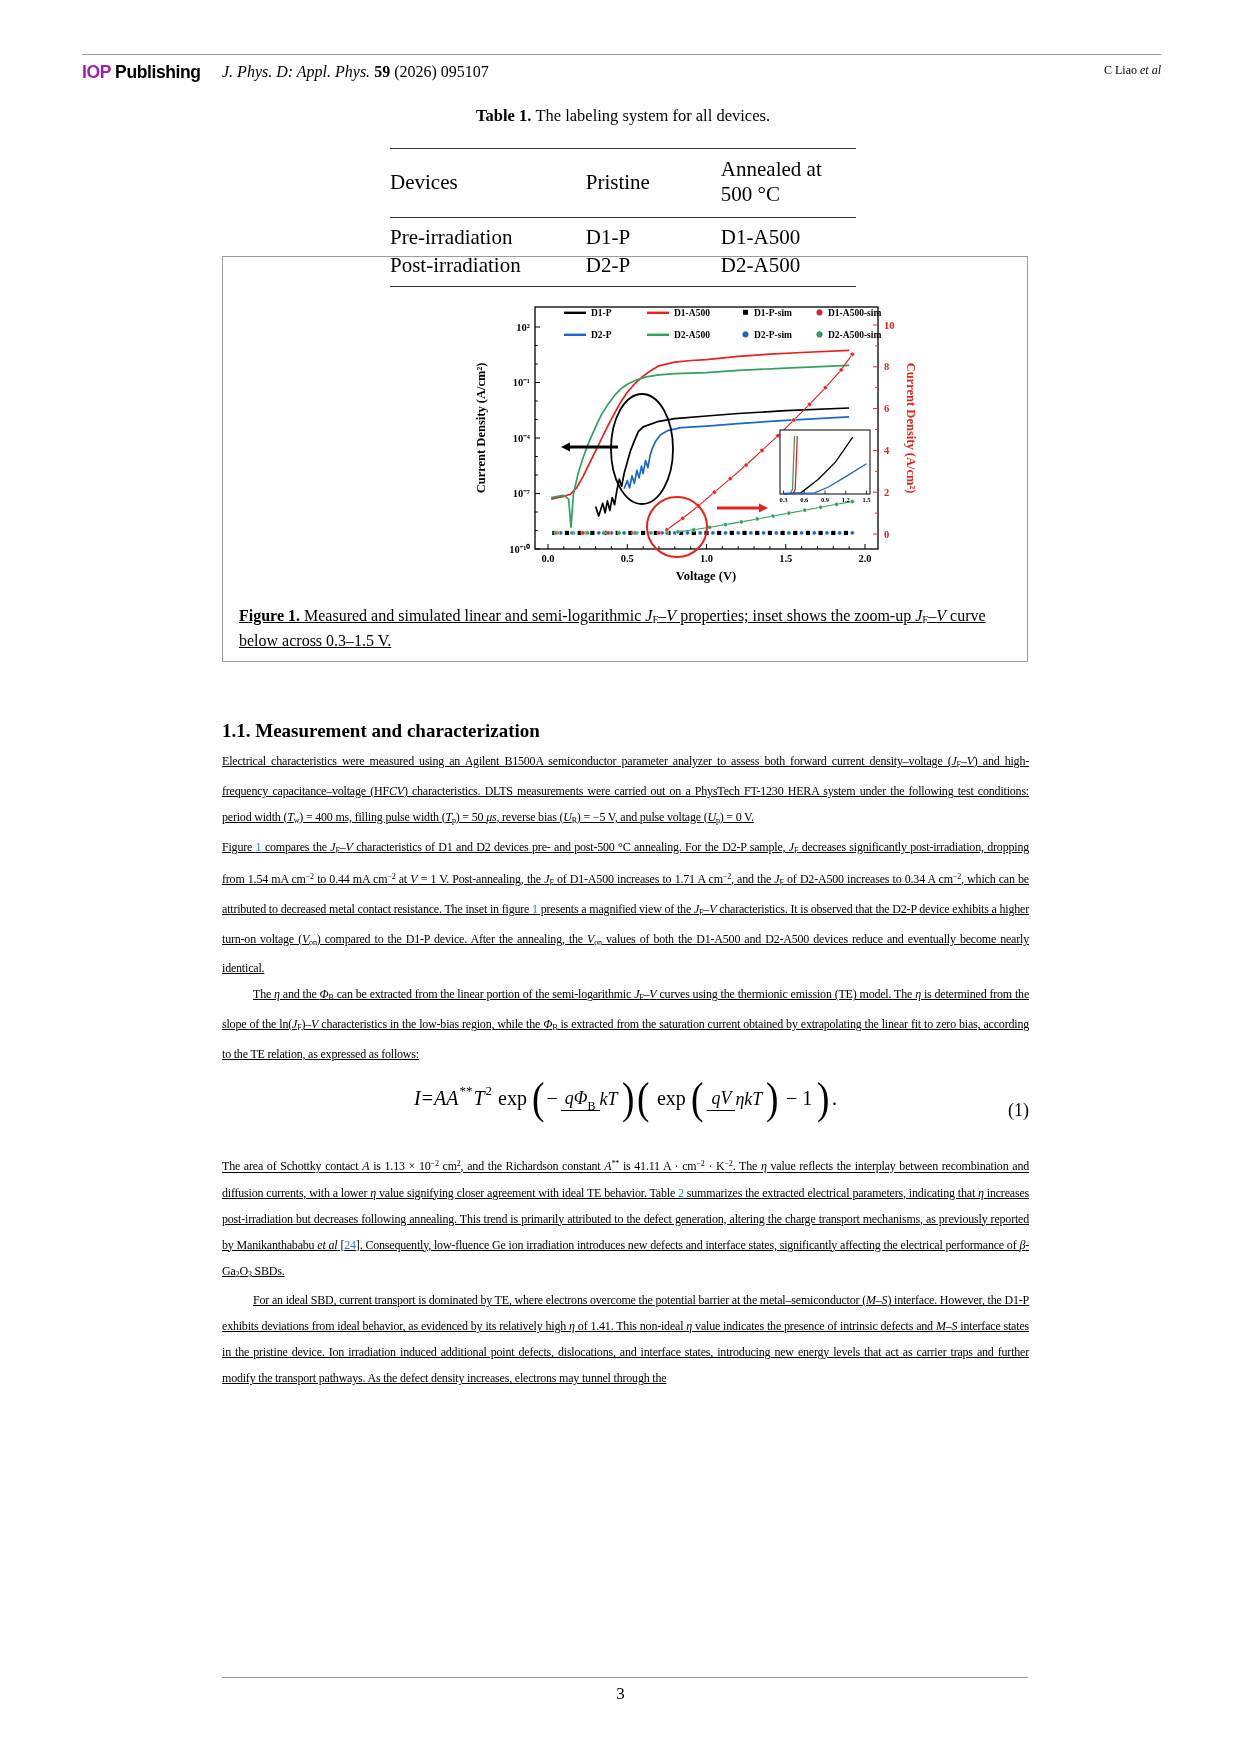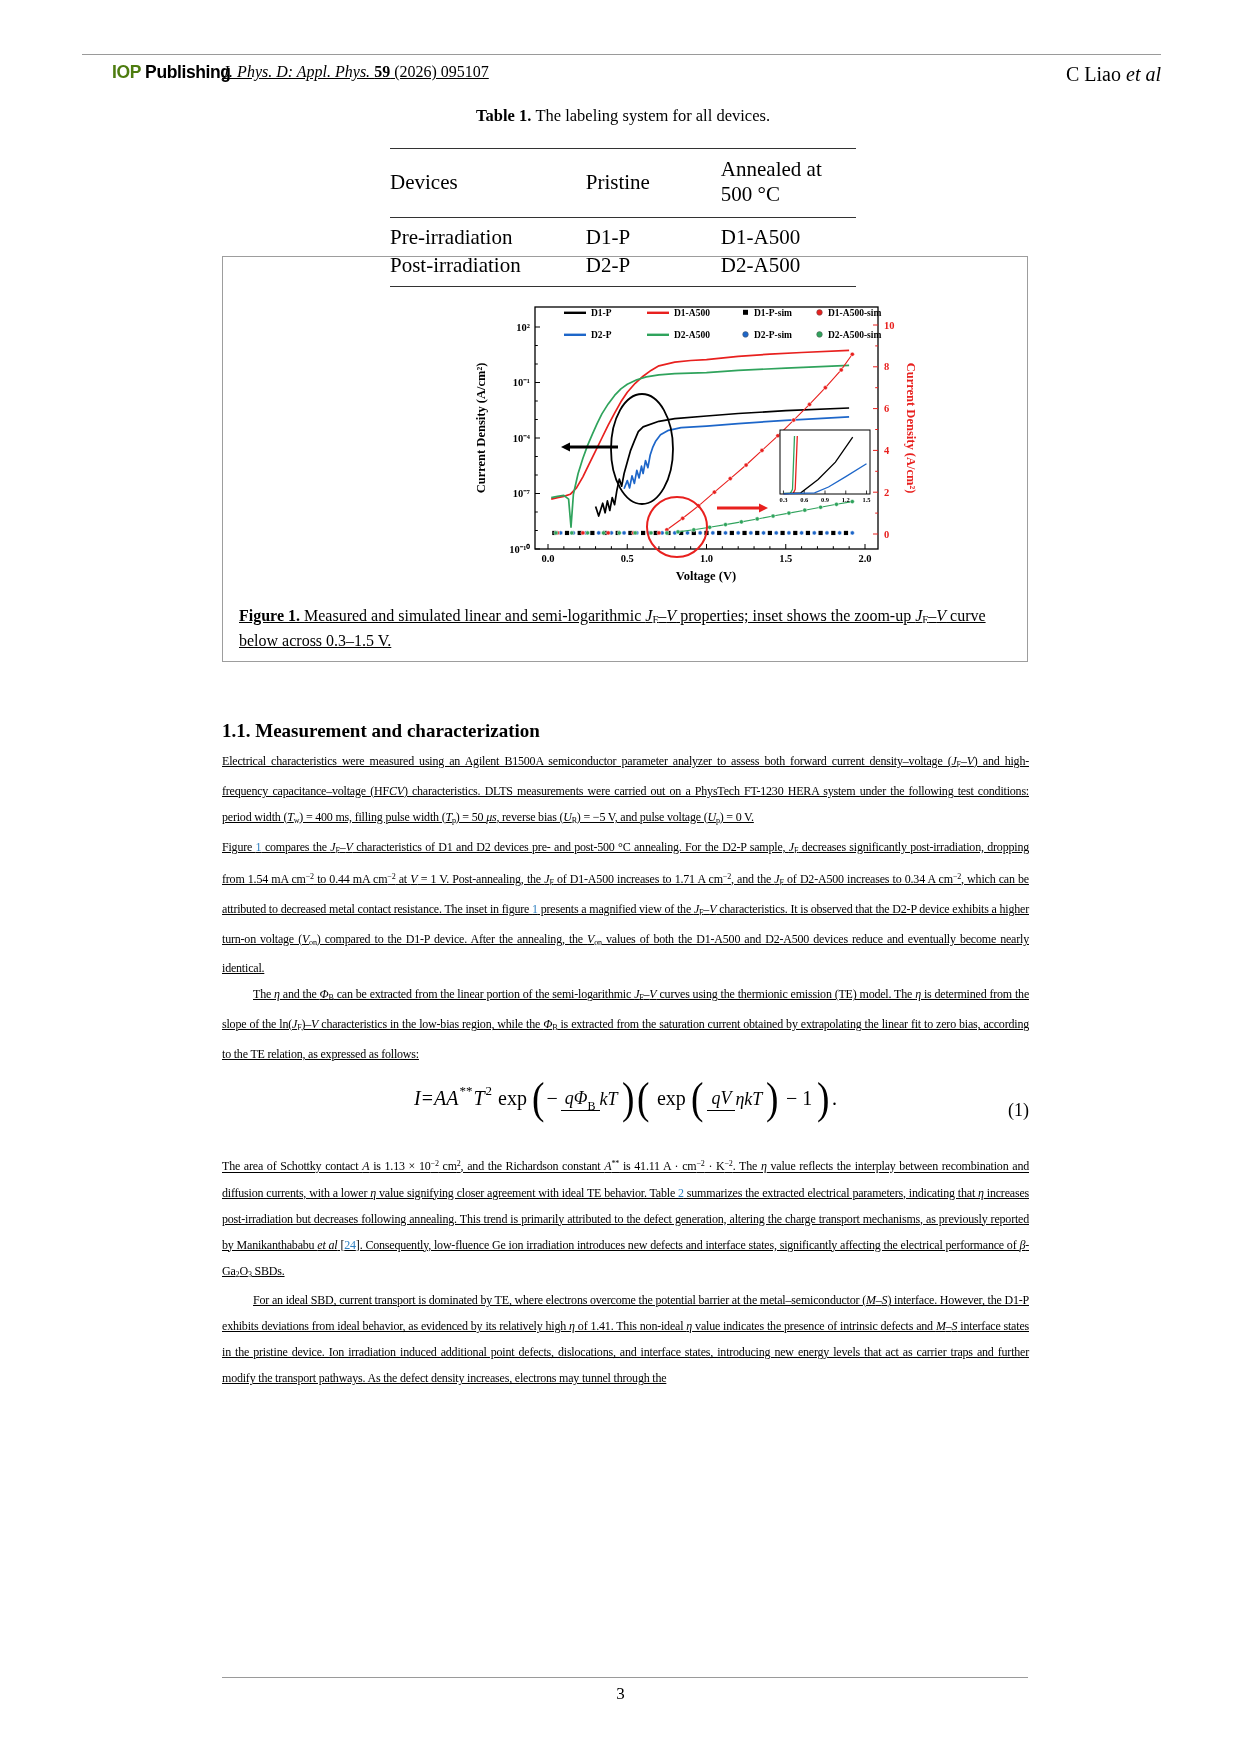--- a/index.html
+++ b/index.html
@@ -3,23 +3,23 @@
 <meta charset="utf-8">
 <style>
   html,body{margin:0;padding:0;background:#ffffff;}
   .page{position:relative;width:1241px;height:1754px;background:#fff;color:#000;
         font-family:"Liberation Serif", serif;overflow:hidden;}
 
   
   .top-rule{position:absolute;left:82px;top:54px;width:1079px;height:1px;background:#9a9a9a;}
   .logo{position:absolute;left:82px;top:62px;font-family:"Liberation Sans",sans-serif;
         font-weight:700;font-size:17.5px;letter-spacing:-0.4px;}
-  .logo-iop{color:#4d7c0f;margin-left:30px;}
-  .journal-ref{position:absolute;left:222px;top:63px;font-size:16px;text-decoration:underline;}
-  .authors{position:absolute;right:80px;top:63px;font-size:20px;}
+  .logo-iop{color:#a21caf;}
+  .journal-ref{position:absolute;left:222px;top:63px;font-size:16px;}
+  .authors{position:absolute;right:80px;top:63px;font-size:12px;}
 
   
   .table-block{position:absolute;left:390px;top:106px;width:466px;}
   .table-caption{text-align:center;font-size:16.5px;margin-bottom:22px;}
   table.dev{width:100%;border-collapse:collapse;font-size:21px;
             border-top:1.4px solid #333;border-bottom:1.4px solid #333;}
   table.dev th{font-weight:normal;text-align:left;padding:8px 0 10px;border-bottom:1.1px solid #333;}
   table.dev td{text-align:left;padding:1.5px 0;}
   table.dev .c1{width:42%;} table.dev .c2{width:29%;} table.dev .c3{width:29%;}
   table.dev tbody tr:first-child td{padding-top:7px;}

